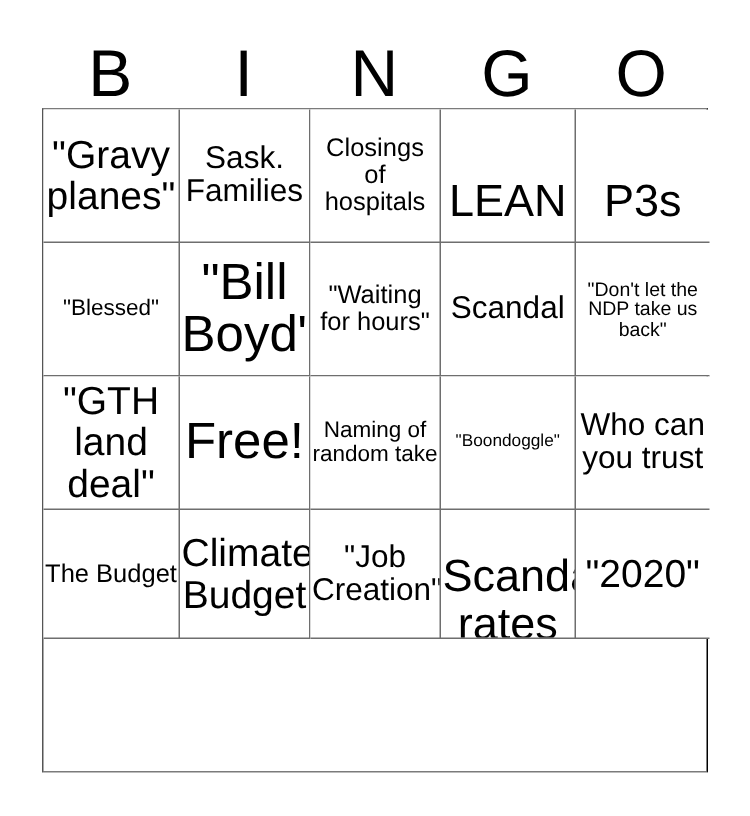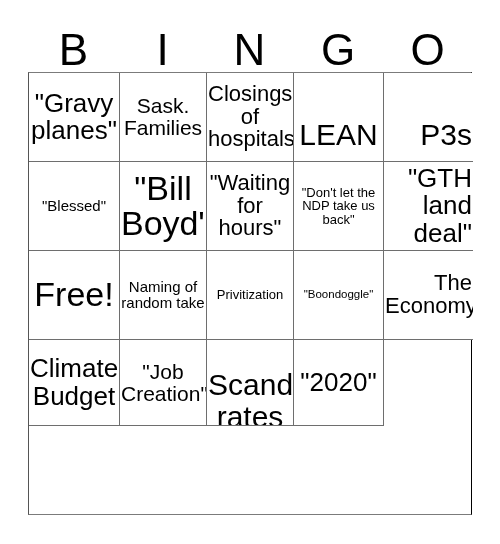--- a/index.html
+++ b/index.html
@@ -55,37 +55,37 @@
     border-bottom: 1px solid #6e6e6e;
     box-sizing: border-box;
     display: flex;
     align-items: center;
     justify-content: center;
     text-align: center;
     padding: 0 1px;
     overflow: hidden;
     background: #ffffff;
   }
-  .cell:nth-child(5n) { border-right: none; text-align: right; }
+  .cell:nth-child(5n) { border-right: none; }
   .cell:nth-child(n+21) { border-bottom: none; }
 
   .cell .txt {
     display: block;
     width: 100%;
     line-height: 1.04;
     white-space: pre-line;
     font-weight: normal;
   }
 
   
   .fs-xxl .txt { font-size: 34px; }
   .fs-xl  .txt { font-size: 30px; margin-top: 36px; }
   .fs-lg  .txt { font-size: 26px; }
   .fs-md  .txt { font-size: 21px; }
-  .fs-sm  .txt { font-size: 22px; }
+  .fs-sm  .txt { font-size: 17px; }
   .fs-xs  .txt { font-size: 15px; }
   .fs-xxs .txt { font-size: 13px; }
   .fs-tiny .txt { font-size: 11.5px; }
 </style>
 </head>
 <body>
 
 <div id="card">
 
   <div class="bingo-header">
@@ -114,40 +114,43 @@
       </div>
       <div class="cell fs-xs">
         <span class="txt">"Blessed"</span>
       </div>
       <div class="cell fs-xxl">
         <span class="txt">"Bill Boyd"</span>
       </div>
       <div class="cell fs-sm">
         <span class="txt">"Waiting for hours"</span>
       </div>
+      <div class="cell fs-md">
+        <span class="txt">Scandal</span>
+      </div>
       <div class="cell fs-xxs">
         <span class="txt">"Don't let the NDP take us back"</span>
       </div>
       <div class="cell fs-lg">
         <span class="txt">"GTH land deal"</span>
       </div>
       <div class="cell fs-xxl">
         <span class="txt">Free!</span>
       </div>
       <div class="cell fs-xs">
         <span class="txt">Naming of random take</span>
       </div>
-      <div class="cell fs-xxs">
-        <span class="txt">Privitization</span>
-      </div>
       <div class="cell fs-tiny">
         <span class="txt">"Boondoggle"</span>
       </div>
+      <div class="cell fs-md">
+        <span class="txt">Who can you trust</span>
+      </div>
       <div class="cell fs-sm">
-        <span class="txt">The Economy</span>
+        <span class="txt">The Budget</span>
       </div>
       <div class="cell fs-lg">
         <span class="txt">Climate Budget</span>
       </div>
       <div class="cell fs-md">
         <span class="txt">"Job Creation"</span>
       </div>
       <div class="cell fs-xl">
         <span class="txt">Scandal rates</span>
       </div>

